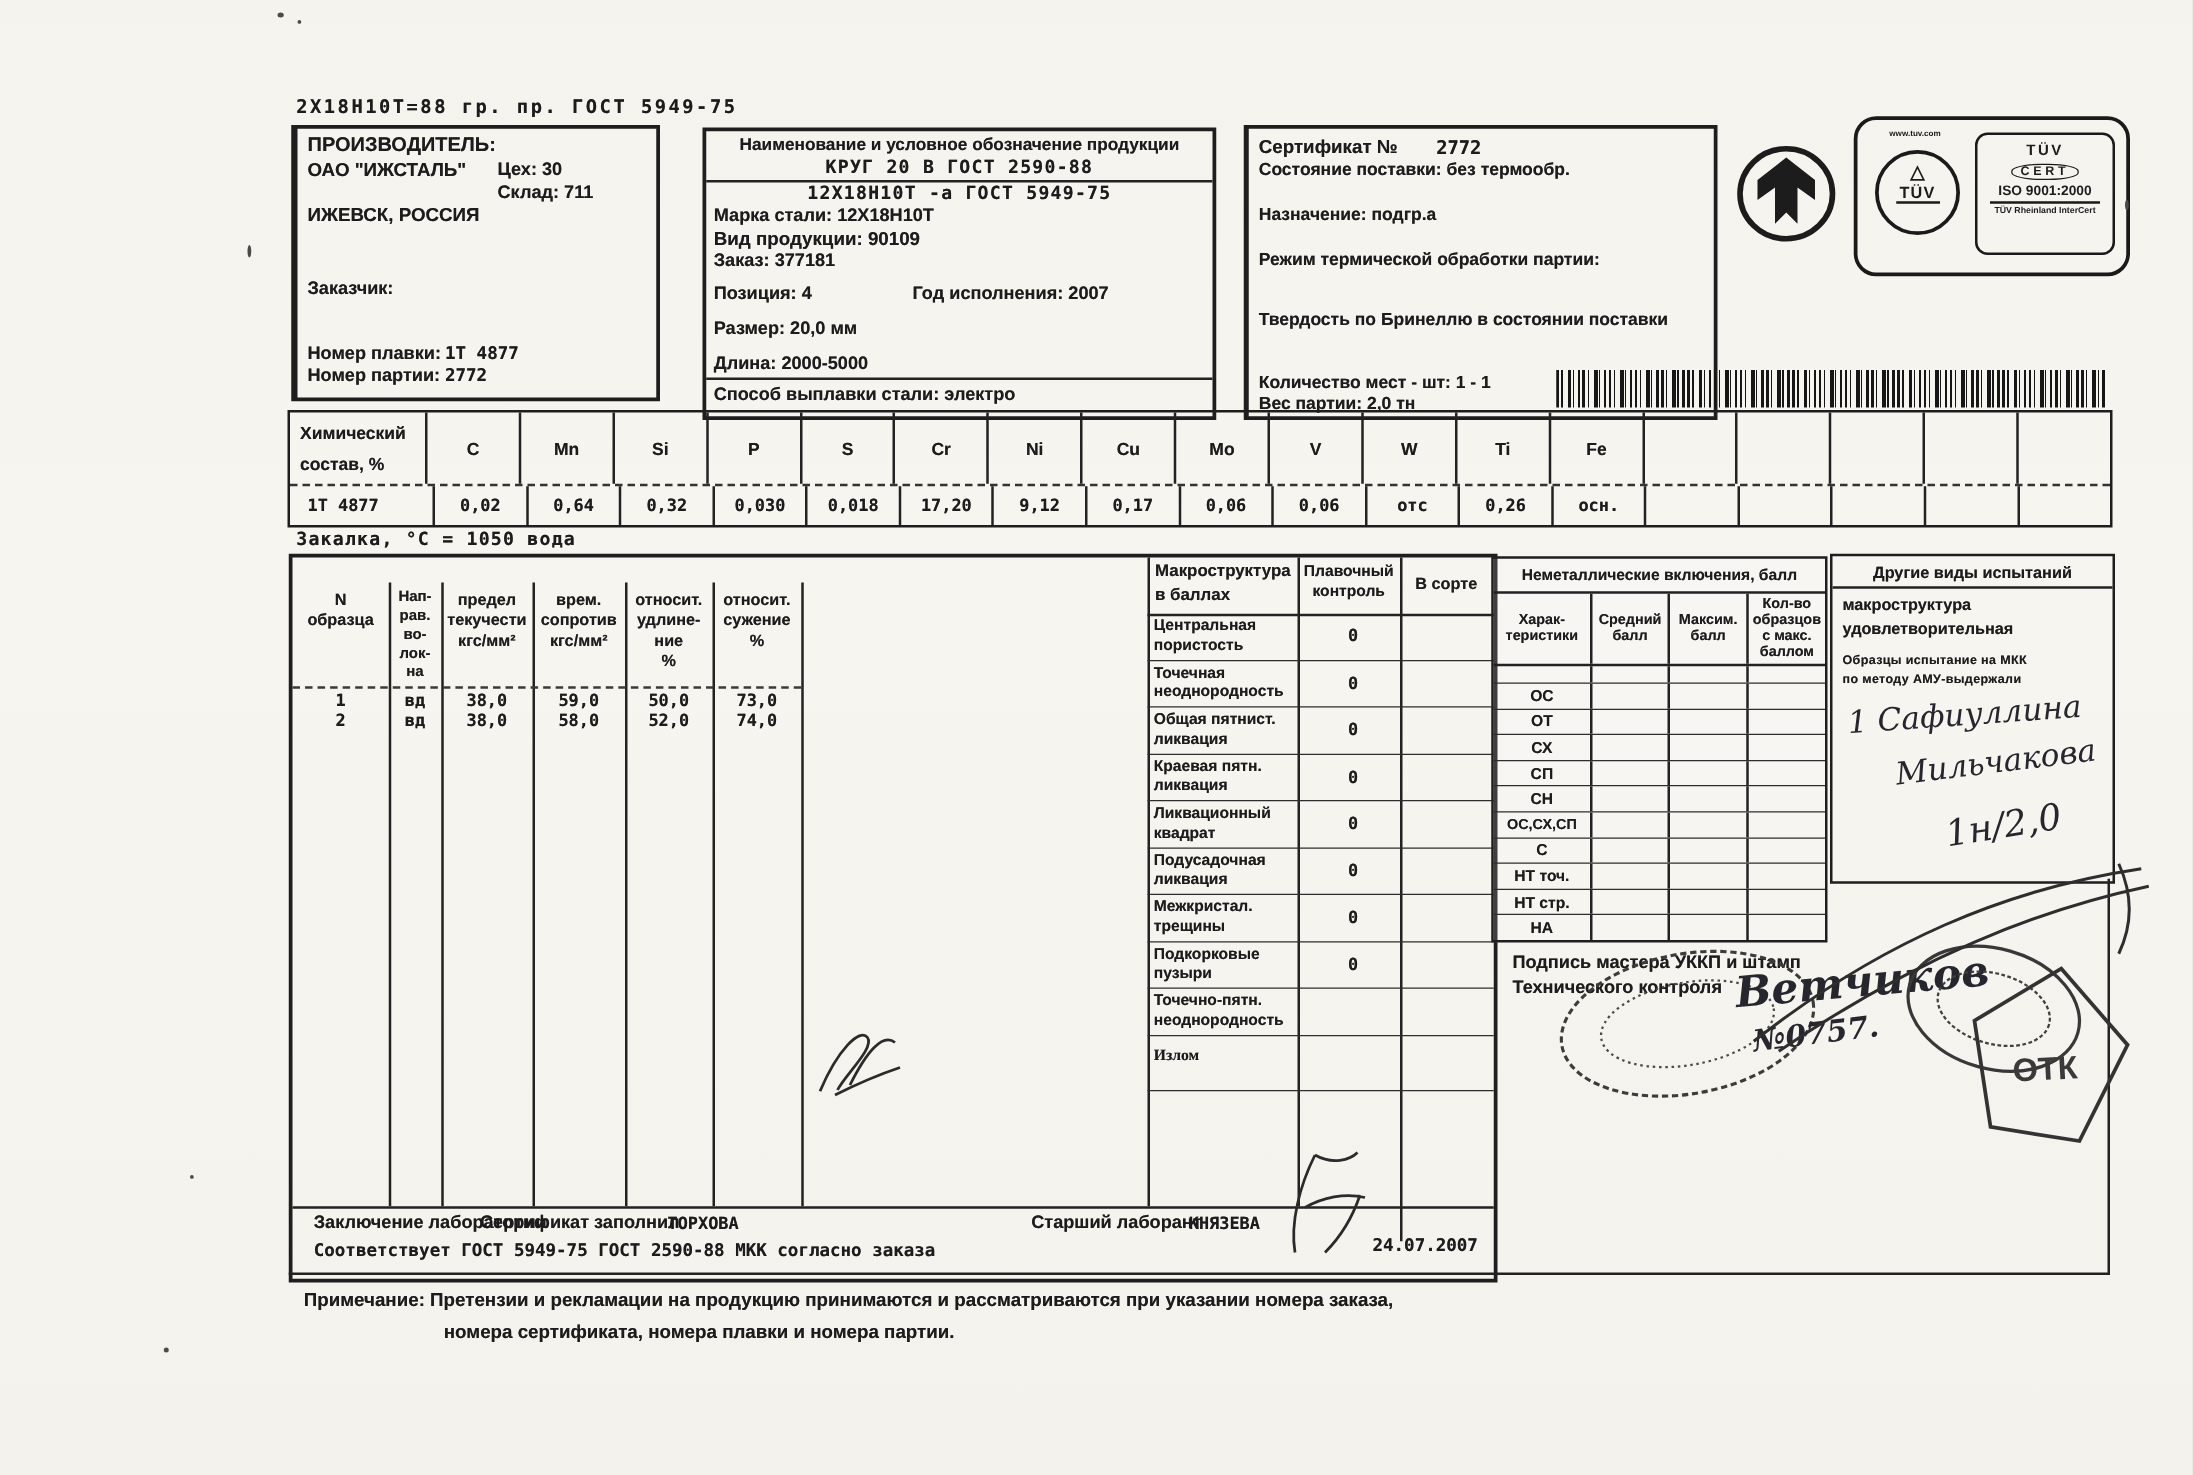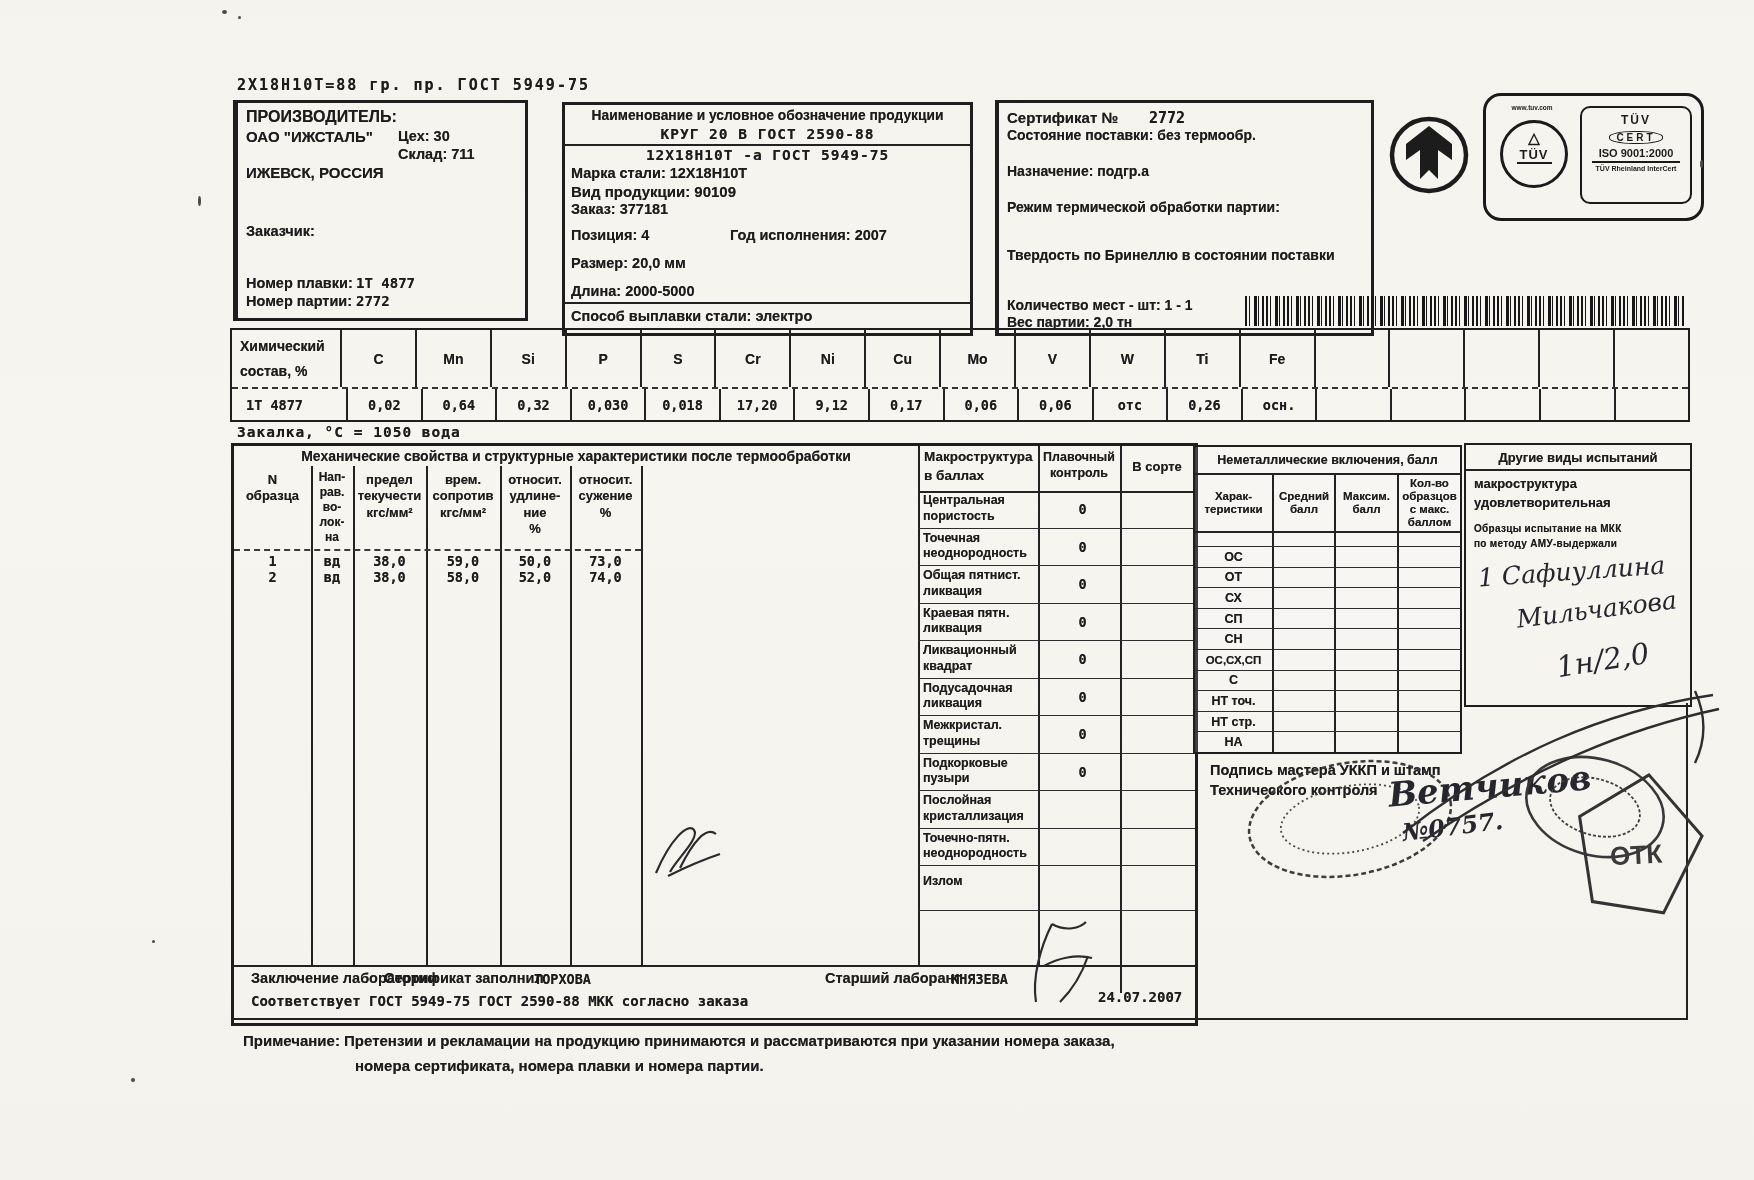--- a/index.html
+++ b/index.html
@@ -24,21 +24,21 @@
   .cc:last-child{border-right:none;}
   .cv{flex:1;border-right:2px solid #222;display:flex;align-items:center;justify-content:center;font-size:13.5px;font-weight:bold;font-family:"DejaVu Sans Mono",monospace;}
   .cv:last-child{border-right:none;}
   
   .main{position:absolute;left:231px;top:443px;width:961px;height:577px;border:3px solid #1e1e1e;}
   .mh{position:absolute;text-align:center;font-size:13px;font-weight:bold;line-height:1.25;white-space:pre-line;}
   .mrow{position:absolute;display:flex;height:16px;}
   .mrow>div{display:flex;align-items:center;justify-content:center;font-size:13.5px;font-weight:bold;font-family:"DejaVu Sans Mono",monospace;}
   .macro-rows{position:absolute;left:684px;top:45px;width:277px;display:flex;flex-direction:column;border-radius:17px;}
   .mar{display:flex;border-bottom:1.5px solid #2d2d2d;height:37.5px;box-sizing:border-box;}
-  .mar.tall{height:44.5px;}
+  .mar.tall{height:44.5px;font-family:Liberation Serif, serif;}
   .mar .lab{width:119px;padding:2px 0 0 5px;font-size:12.5px;font-weight:bold;line-height:1.25;white-space:pre-line;}
   .mar .val{width:81px;display:flex;align-items:center;justify-content:center;font-size:13.5px;font-weight:bold;font-family:"DejaVu Sans Mono",monospace;}
   .mar .srt{flex:1;}
   
   .incl{position:absolute;left:1193px;top:445px;width:265px;height:305px;border:2.5px solid #1e1e1e;display:flex;flex-direction:column;background:rgba(255,255,255,.15);}
   .incl-title{height:26px;border-bottom:2px solid #222;display:flex;align-items:center;justify-content:center;font-size:12.5px;font-weight:bold;}
   .incl-head{display:flex;height:56px;border-bottom:2px solid #222;}
   .incl-head>div{border-right:2px solid #222;display:flex;align-items:center;justify-content:center;text-align:center;font-size:11.5px;font-weight:bold;line-height:1.15;white-space:pre-line;}
   .incl-head>div:last-child{border-right:none;}
   .incl-blank{display:flex;height:13px;border-bottom:1.5px solid #2d2d2d;}
@@ -187,21 +187,20 @@
     <div class="vline" style="left:336px;top:20px;height:499px;"></div>
     <div class="vline" style="left:407px;top:20px;height:499px;"></div>
     <div class="vline" style="left:684px;top:0;height:519px;"></div>
     <div class="vline" style="left:804px;top:0;height:519px;"></div>
     <div class="vline" style="left:886px;top:0;height:547px;"></div>
 
     <div class="hdash" style="left:0;top:103px;width:407px;"></div>
     <div class="hline" style="left:684px;top:45px;width:277px;"></div>
     <div class="hline" style="left:0;top:519px;width:961px;"></div>
 
-    <div class="t b ink" style="left:4px;top:2px;width:676px;text-align:center;font-size:14px;white-space:normal;">Механические свойства и структурные характеристики после термообработки</div>
     <div class="mh ink" style="left:0;top:26px;width:77px;">N
 образца</div>
     <div class="mh ink" style="left:77px;top:24px;width:42px;font-size:12px;">Нап-
 рав.
 во-
 лок-
 на</div>
     <div class="mh ink" style="left:119px;top:26px;width:73px;">предел
 текучести
 кгс/мм²</div>
@@ -282,26 +281,20 @@
           <div class="val ink">0</div>
           <div class="srt"></div>
         </div>
       <div class="mar">
           <div class="lab ink">Подкорковые
 пузыри</div>
           <div class="val ink">0</div>
           <div class="srt"></div>
         </div>
       <div class="mar">
-          <div class="lab ink">Послойная
-кристаллизация</div>
-          <div class="val ink"></div>
-          <div class="srt"></div>
-        </div>
-      <div class="mar">
           <div class="lab ink">Точечно-пятн.
 неоднородность</div>
           <div class="val ink"></div>
           <div class="srt"></div>
         </div>
       <div class="mar tall">
           <div class="lab ink" style="padding-top:8px;">Излом</div>
           <div class="val ink"></div>
           <div class="srt"></div>
         </div>

